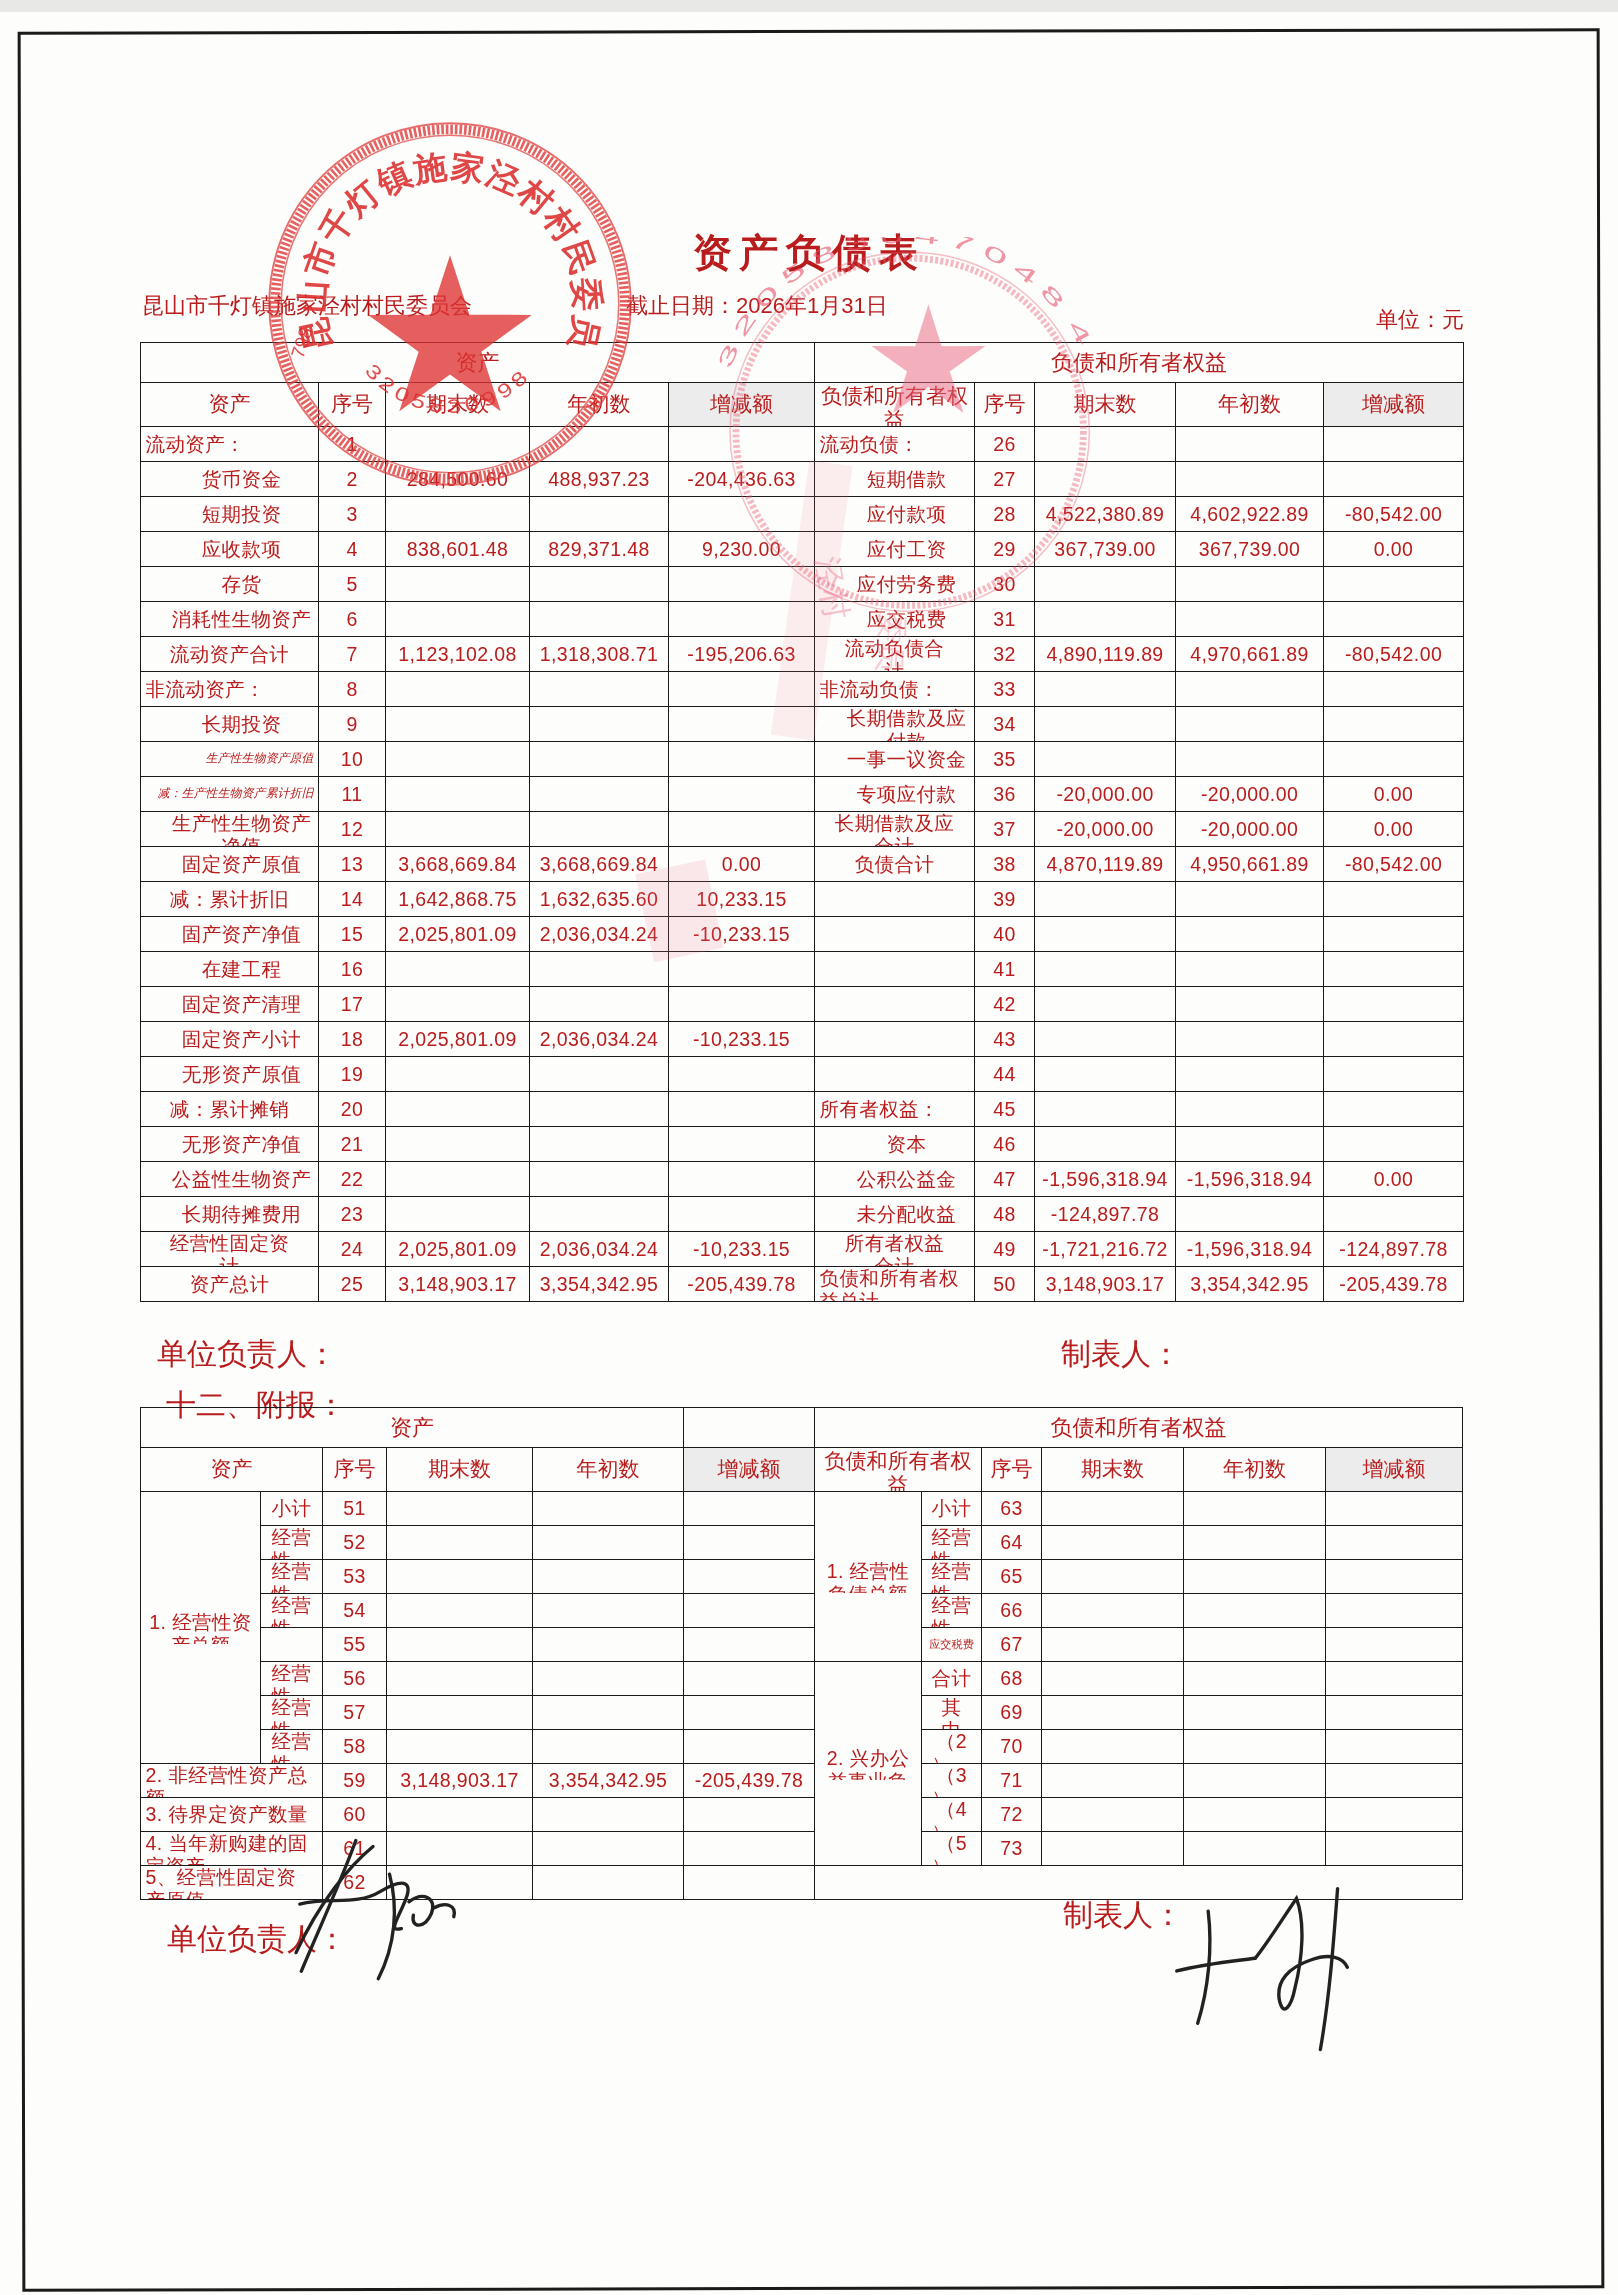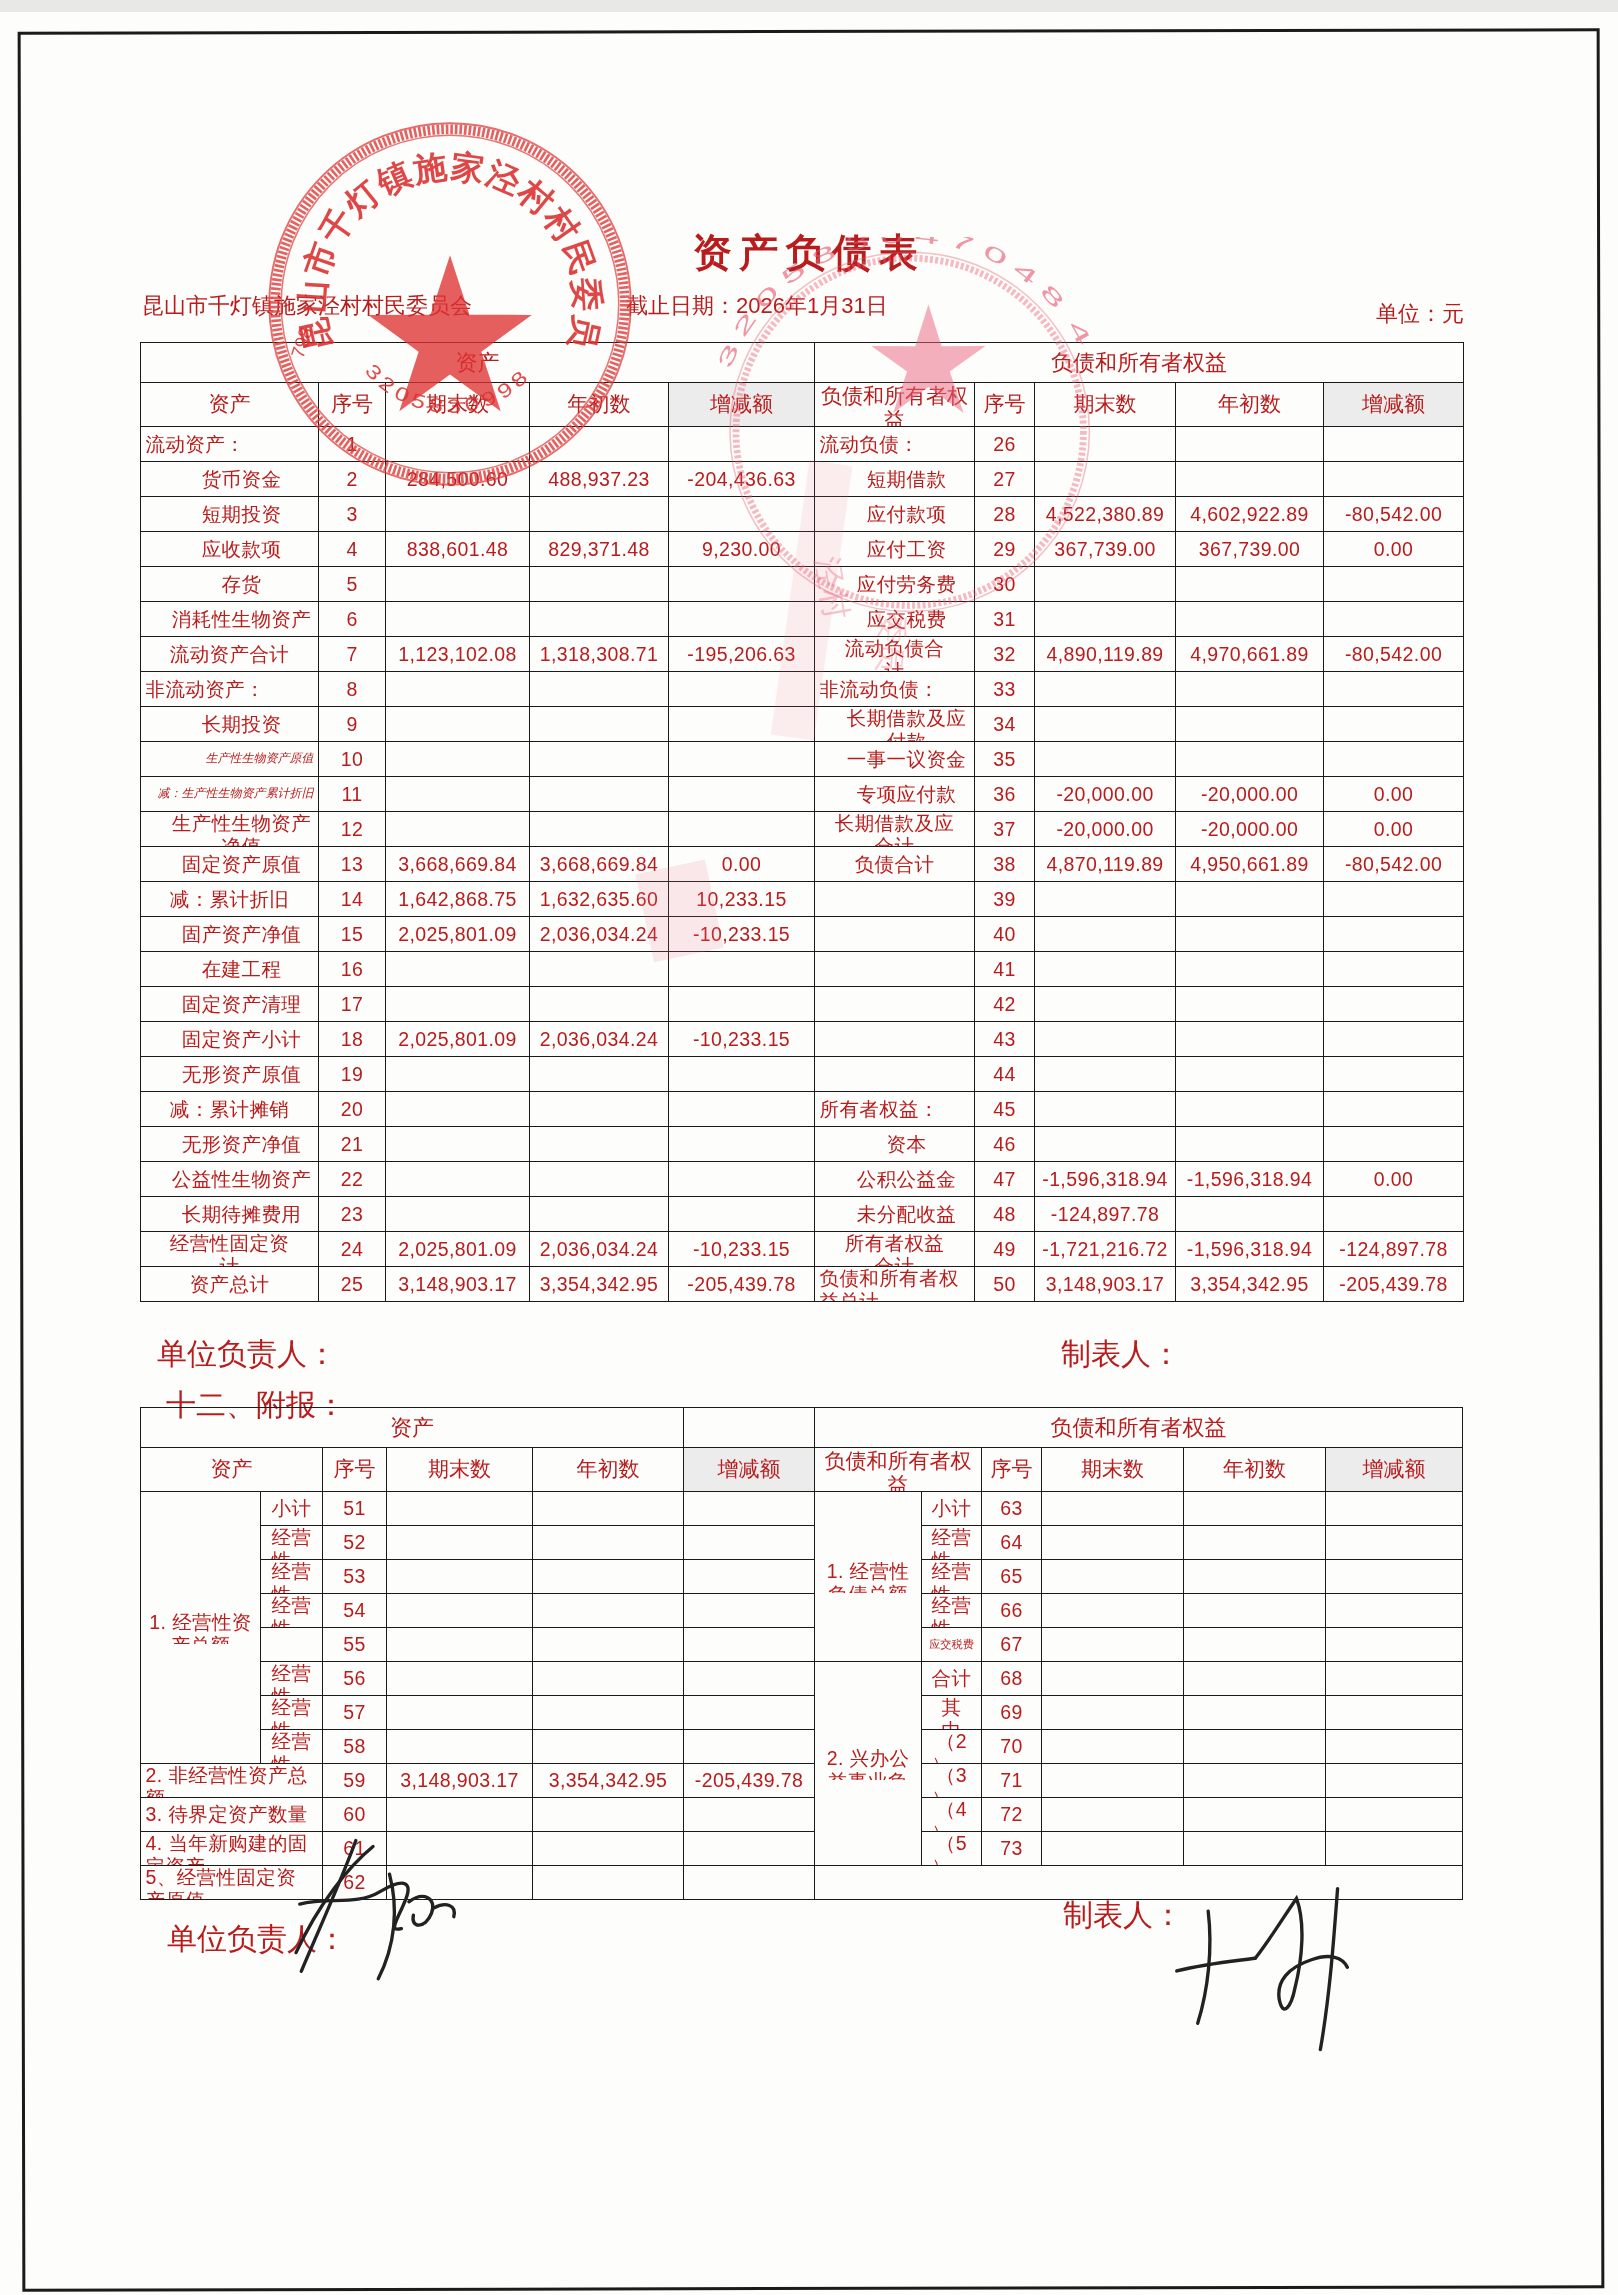--- a/index.html
+++ b/index.html
@@ -3,21 +3,21 @@
 <meta charset="utf-8">
 <style>
   html,body{margin:0;padding:0;background:#e8e8e6;}
   .sheet{position:relative;width:1618px;height:2295px;margin:12px auto;background:#fdfdfb;overflow:hidden;
          font-family:"Liberation Sans","DejaVu Sans",sans-serif;color:#b91c1c;}
   .frame{position:absolute;left:19.5px;top:18px;width:1576px;height:2254px;border:3px solid #1b1b1b;transform:rotate(-0.12deg);}
   .title{position:absolute;top:214px;left:50%;transform:translateX(-50%);font-size:39px;font-weight:700;letter-spacing:7.5px;}
   .meta{position:absolute;top:279px;left:0;width:1618px;height:30px;font-size:22px;}
   .meta .org{position:absolute;left:142px;top:0;}
   .meta .date{position:absolute;left:626px;top:0;}
-  .meta .unit{position:absolute;left:1376px;top:8px;}
+  .meta .unit{position:absolute;left:1376px;top:14px;}
   table{border-collapse:collapse;table-layout:fixed;background:transparent;position:absolute;left:140px;}
   td,th{border:1.8px solid #1a1a1a;padding:0 4.5px;text-align:center;font-weight:normal;vertical-align:middle;overflow:hidden;}
   .cw{overflow:hidden;line-height:1.16;white-space:pre-line;margin:0 auto;}
   #t1{top:330px;width:1323px;}
   #t2{top:1395px;width:1323px;}
   #t1 td{height:34px;font-size:19.5px;letter-spacing:0.4px;}
   #t2 td{height:33px;font-size:19.5px;letter-spacing:0.4px;}
   #t1 tbody .cw{max-height:34px;}
   #t2 tbody .cw{max-height:33px;}
   tr.hd1 th{height:39px;font-size:22px;}

